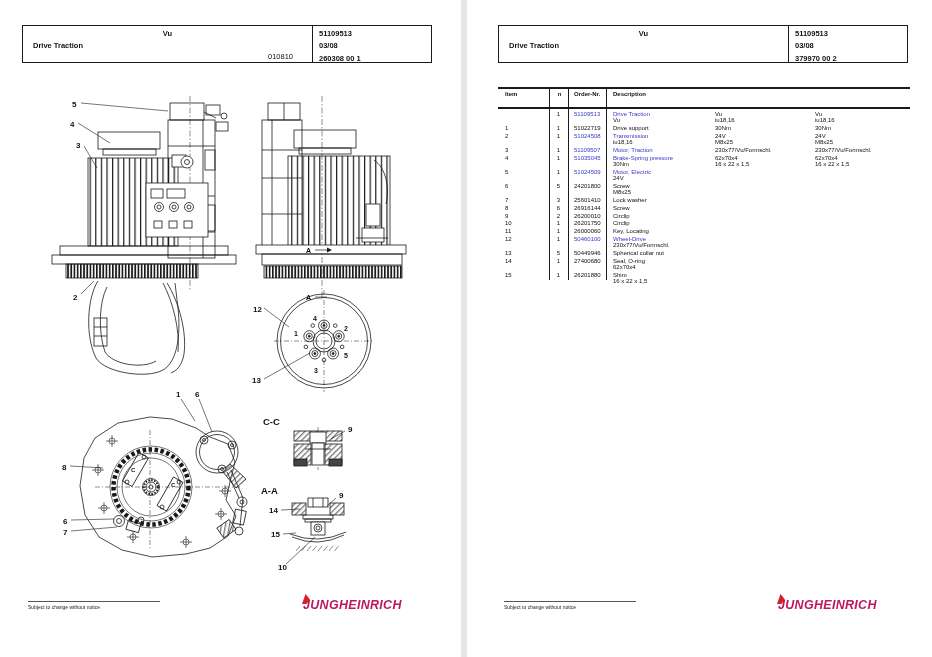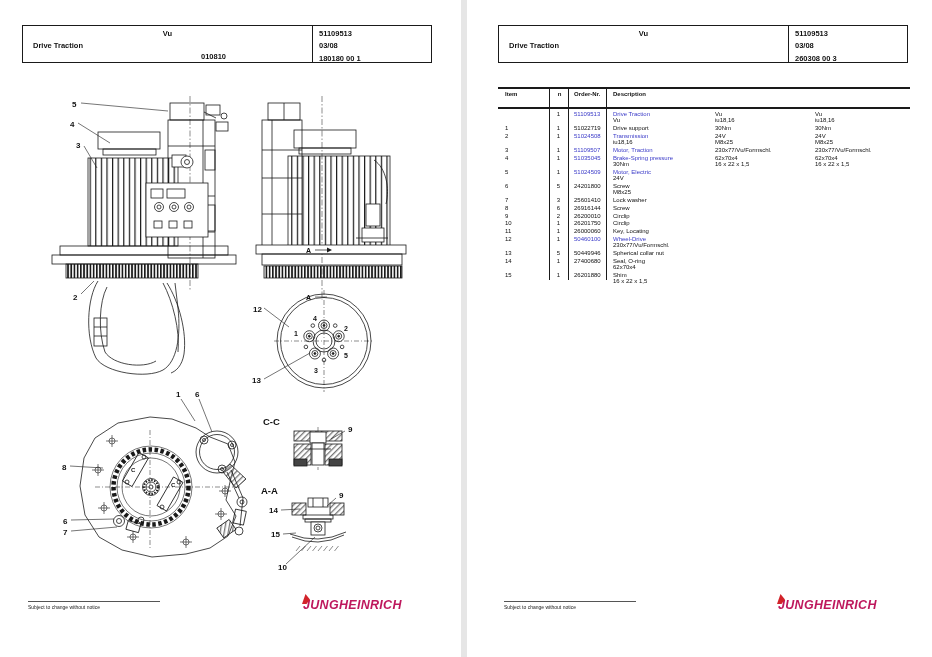--- a/index.html
+++ b/index.html
@@ -7,21 +7,21 @@
        font-family:"Liberation Sans",sans-serif;color:#111}
   .page-divider{position:absolute;left:461px;top:0;width:6px;height:657px;background:#e6e6e6}
 
   
   .hdr-box{position:absolute;top:25px;width:410px;height:38px;border:1.5px solid #1a1a1a;
            box-sizing:border-box;background:#fff}
   .hdr-box.left{left:22px}.hdr-box.right{left:498px}
   .hdr-vline{position:absolute;left:289px;top:0;bottom:0;width:1px;background:#1a1a1a}
   .hdr-model{position:absolute;left:0;top:3px;width:289px;text-align:center;font-weight:bold;font-size:7.5px}
   .hdr-title{position:absolute;left:10px;top:15px;font-weight:bold;font-size:7.5px}
-  .hdr-code{position:absolute;left:178px;top:26px;width:100px;font-weight:bold;font-size:7.5px}
+  .hdr-code{position:absolute;left:170px;top:26px;width:100px;text-align:right;font-weight:normal;font-size:7.5px}
   .hdr-right{position:absolute;left:296px;top:2px;font-weight:bold;font-size:7.5px;line-height:12.3px}
 
   
   .tbl-rule{position:absolute;left:498px;width:412px;height:1.6px;background:#1a1a1a}
   .tbl-vline{position:absolute;width:1.2px;background:#1a1a1a;top:88px;height:192px}
   .th{position:absolute;top:91px;font-weight:bold;font-size:6px}
   .tbl-body{position:absolute;left:498px;top:111px;width:412px;font-size:6px;line-height:6.3px}
   .tgroup{position:relative;margin-top:1.5px}
   .tgroup:first-child{margin-top:0}
   .tg-item{position:absolute;left:7px;top:0}
@@ -55,21 +55,21 @@
 <div>
 
   <div class="hdr-box left">
     <span class="hdr-model">Vu</span>
     <span class="hdr-title">Drive Traction</span>
     <span class="hdr-code">010810</span>
     <div class="hdr-vline"></div>
     <div class="hdr-right">
       <div>51109513</div>
       <div>03/08</div>
-      <div>180180 00 1</div>
+      <div>260308 00 1</div>
     </div>
   </div>
 
   <svg class="drawings" width="460" height="657" viewBox="0 0 460 657">
     <defs>
       <pattern id="finpat" width="5.6" height="4" patternUnits="userSpaceOnUse">
         <rect width="1.2" height="4" fill="#1a1a1a"></rect>
       </pattern>
       <pattern id="teeth" width="3.2" height="14" patternUnits="userSpaceOnUse">
         <rect width="1.7" height="14" fill="#1a1a1a"></rect>
@@ -335,21 +335,21 @@
 
 <div>
 
   <div class="hdr-box right">
     <span class="hdr-model">Vu</span>
     <span class="hdr-title">Drive Traction</span>
     <div class="hdr-vline"></div>
     <div class="hdr-right">
       <div>51109513</div>
       <div>03/08</div>
-      <div>260308 00 3</div>
+      <div>379970 00 2</div>
     </div>
   </div>
 
   <div>
     <div class="tbl-rule" style="top:87px"></div>
     <div class="tbl-rule" style="top:107px"></div>
     <div class="tbl-vline" style="left:549px"></div>
     <div class="tbl-vline" style="left:568px"></div>
     <div class="tbl-vline" style="left:606px"></div>
     <span class="th" style="left:505px">Item</span>

